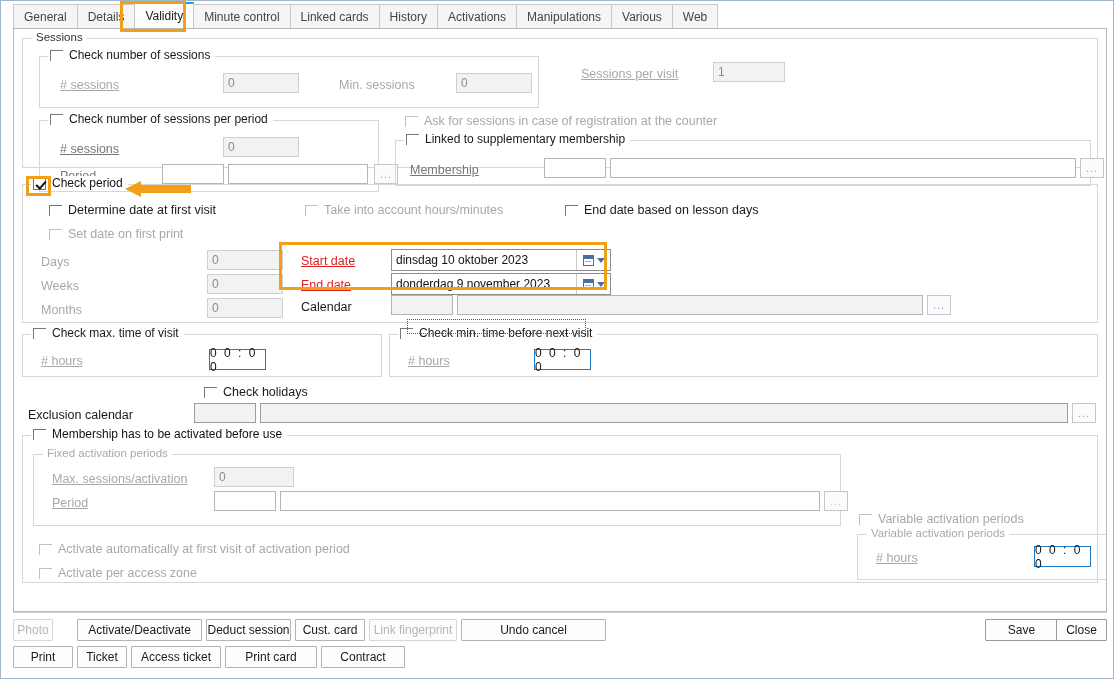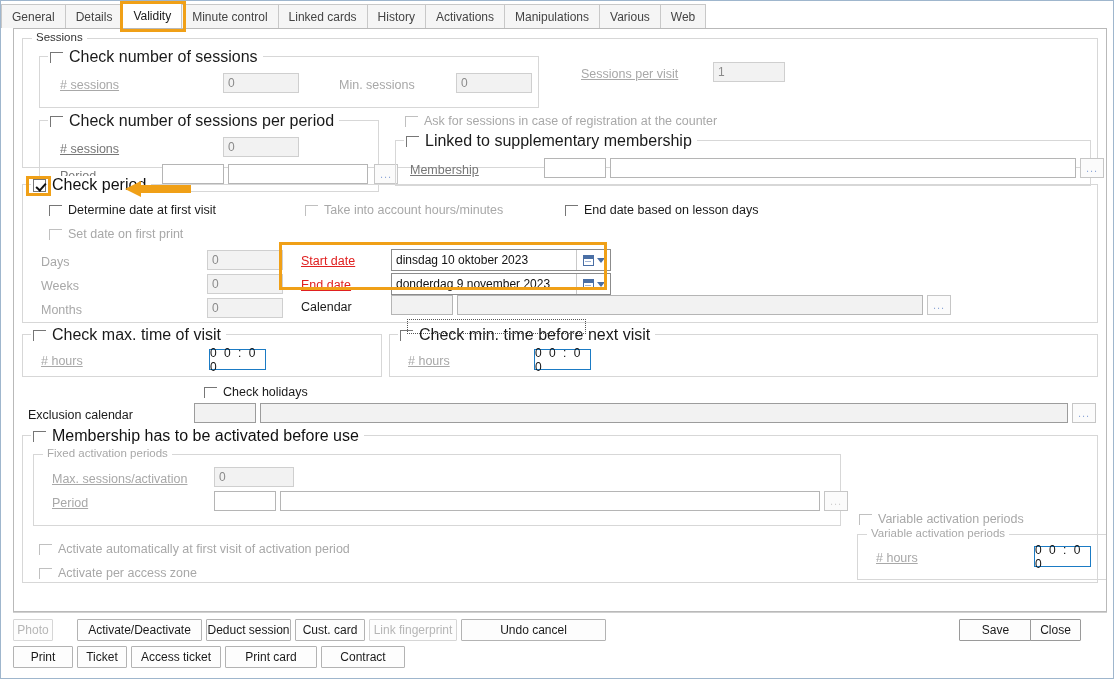--- a/index.html
+++ b/index.html
@@ -67,20 +67,21 @@
     line-height: 1;
   }
   .win-btn.min::after { content: ""; display:block; width: 9px; height: 1px; background: #333; margin-top: 7px;}
   .win-btn.max::after { content: ""; display:block; width: 9px; height: 9px; border: 1px solid #333;}
   .win-btn.close { font-size: 14px; }
 
   
   .tabstrip {
     flex: 0 0 27px;
     display: flex; align-items: flex-end;
+    padding-left: 12px;
     position: relative;
     background: #ffffff;
   }
   .tab {
     height: 24px;
     padding: 0 10px;
     display: flex; align-items: center;
     background: #f5f5f5;
     border: 1px solid #c8c8c8;
     border-bottom: none;
@@ -137,21 +138,21 @@
   .gb > .gb-title.dim { color: #a8a8a8; }
 
   
   .cbtitle {
     position: absolute;
     top: -9px; left: 8px;
     background: #ffffff;
     padding: 0 5px 0 2px;
     display: flex; align-items: center; gap: 6px;
     white-space: nowrap;
-    font-size: 16px;
+    font-size: 12px;
   }
   .cbtitle.bold { font-weight: normal; color: #111; }
 
   .cbx {
     width: 13px; height: 13px;
     border: 1px solid #767676;
     background: #fff;
     display: inline-block;
     position: relative;
     flex: 0 0 13px;
@@ -314,21 +315,21 @@
     border: 1px solid #b3b3b3;
     background: #fdfdfd;
     color: #1a1a1a;
     font-size: 12px;
     display: flex; align-items: center; justify-content: center;
     height: 22px;
     white-space: nowrap;
     border-radius: 1px;
   }
   .btn.dim { color: #b6b6b6; border-color: #d6d6d6; }
-  .btn.primary { border: 1px solid #9a9a9a; }
+  .btn.primary { border: 1px solid #9a9a9a; margin-left: 26px; }
   .sep-line {
     position: absolute;
     left: 12px; right: 6px; top: 0; height: 1px;
     background: #d0d0d0;
   }
 </style>
 </head>
 <body>
 
 <div class="window">

